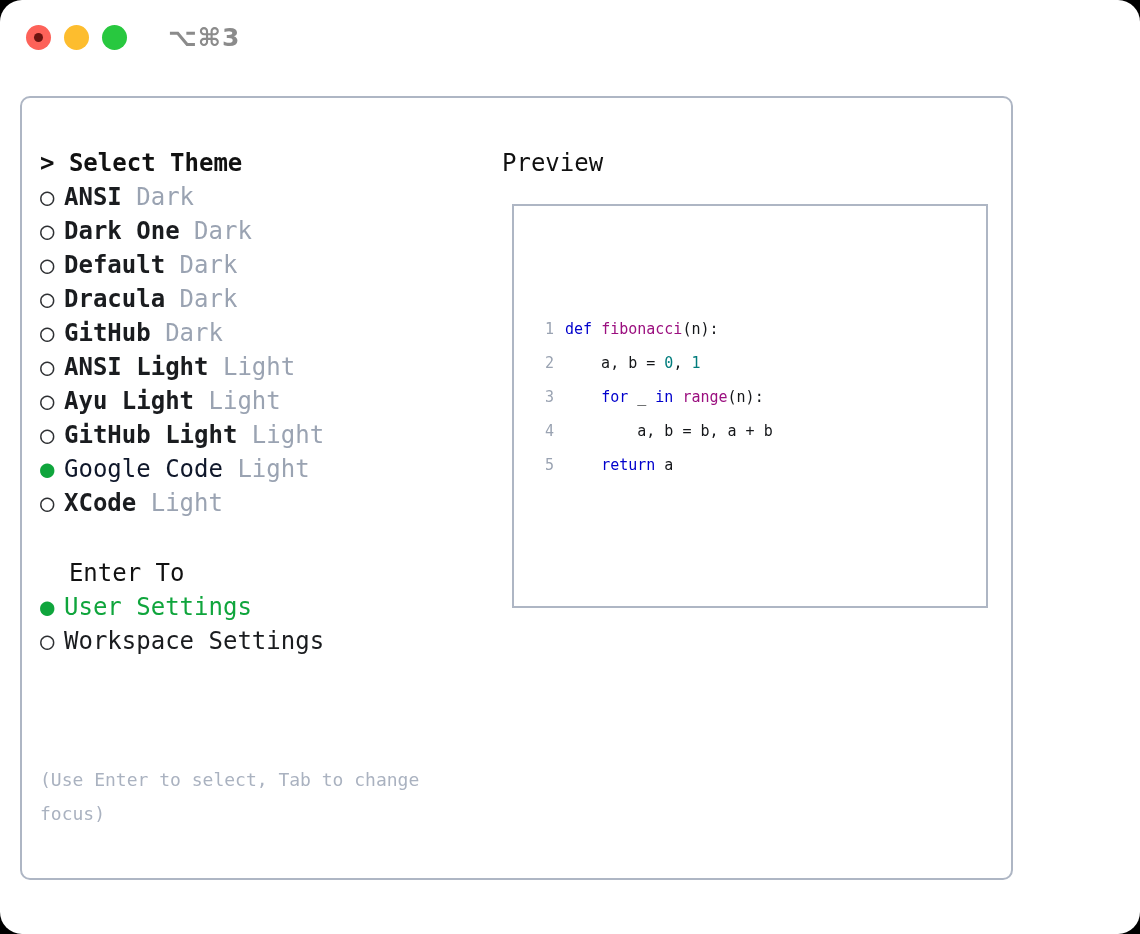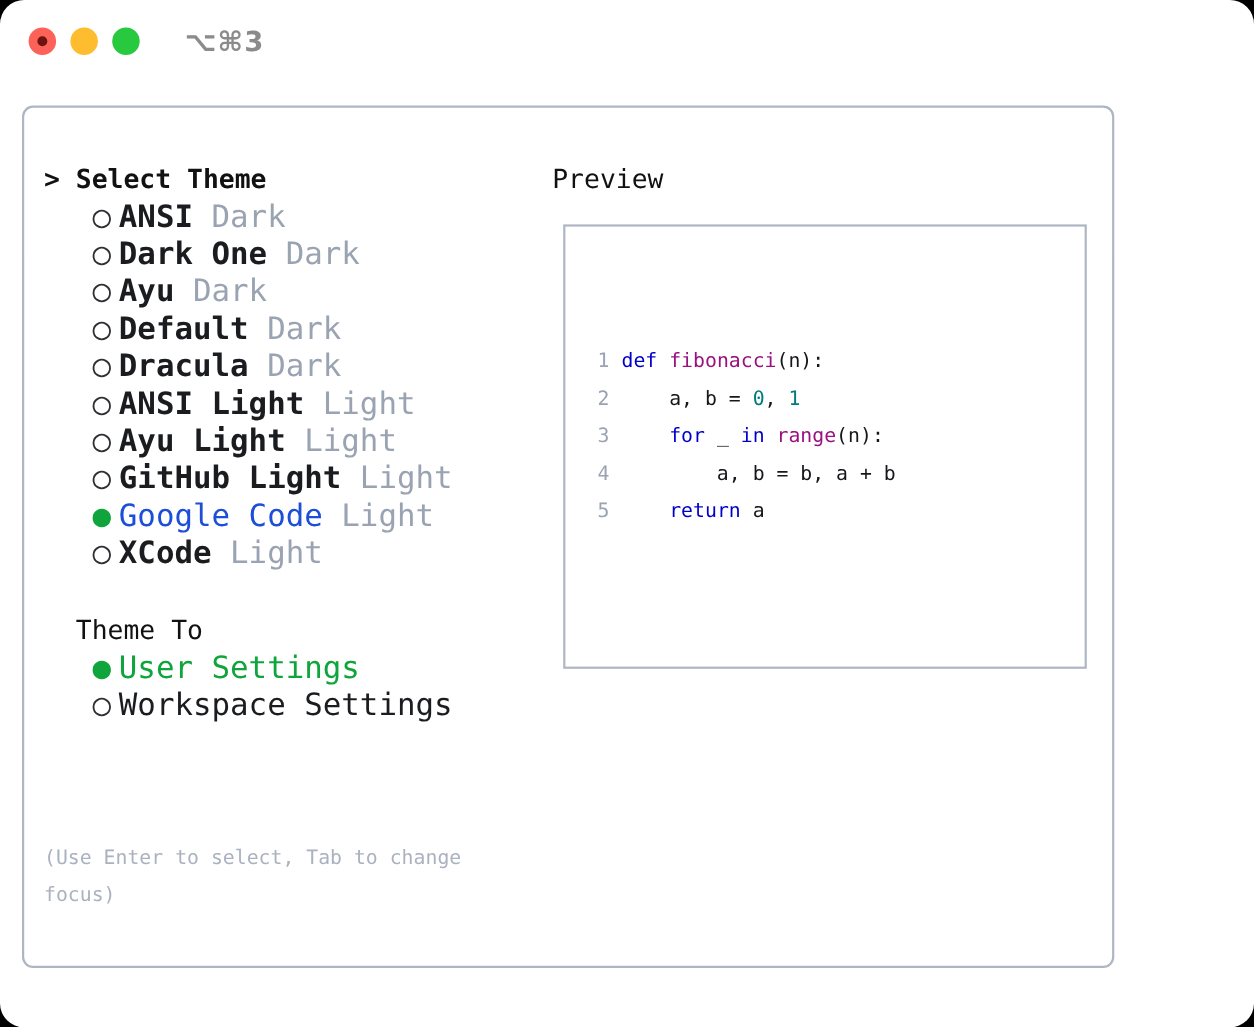--- a/index.html
+++ b/index.html
@@ -94,33 +94,32 @@
     height: 34px;
     line-height: 34px;
     white-space: pre;
   }
   .section-head.focused {
     font-weight: bold;
   }
   .opt-row {
     height: 34px;
     line-height: 34px;
-    font-size: 28px;
+    font-size: 24px;
     white-space: pre;
     color: #2e3033;
-    margin-left: 44px;
   }
   .marker {
     display: inline-block;
     width: 24px;
     color: #2e3033;
   }
   .marker.on { color: #0fa53c; }
   .opt-name { color: #1a1c1f; font-weight: bold; }
-  .opt-row.selected .opt-name { color: #1d4ed8; font-weight: normal; }
+  .opt-row.selected .opt-name { color: #0f172a; font-weight: normal; }
   .opt-row.selected .opt-tag  { color: #9aa3b2; }
   .opt-tag { color: #9aa3b2; font-weight: normal; }
 
   .apply-row .opt-name { font-weight: normal; }
   .apply-row.selected .opt-name { color: #0fa53c; }
 
   .spacer-lg { height: 36px; }
 
   .hint {
     position: absolute;
@@ -153,21 +152,21 @@
     width: 476px;
     height: 404px;
     border: 2px solid #aeb6c4;
     box-sizing: border-box;
     background: #ffffff;
   }
   .code {
     position: absolute;
     left: 14px;
     top: 38px;
-    font-size: 18px;
+    font-size: 15px;
     line-height: 34px;
     white-space: pre;
   }
   .code-line { height: 34px; }
   .ln {
     display: inline-block;
     width: 26px;
     text-align: right;
     color: #9aa3b2;
     margin-right: 11px;
@@ -196,31 +195,31 @@
     <div class="shortcut">⌥⌘3</div>
   </div>
 
   <div class="panel">
 
     <div class="left-col">
       <div class="section-head focused">&gt; Select Theme</div>
       <div id="theme-list">
           <div class="opt-row"><span class="marker">○</span><span class="opt-name">ANSI</span><span class="opt-tag"> Dark</span></div>
           <div class="opt-row"><span class="marker">○</span><span class="opt-name">Dark One</span><span class="opt-tag"> Dark</span></div>
-          <div class="opt-row"><span class="marker">○</span><span class="opt-name">Ayu</span><span class="opt-tag"> Dark</span></div>
           <div class="opt-row"><span class="marker">○</span><span class="opt-name">Default</span><span class="opt-tag"> Dark</span></div>
           <div class="opt-row"><span class="marker">○</span><span class="opt-name">Dracula</span><span class="opt-tag"> Dark</span></div>
+          <div class="opt-row"><span class="marker">○</span><span class="opt-name">GitHub</span><span class="opt-tag"> Dark</span></div>
           <div class="opt-row"><span class="marker">○</span><span class="opt-name">ANSI Light</span><span class="opt-tag"> Light</span></div>
           <div class="opt-row"><span class="marker">○</span><span class="opt-name">Ayu Light</span><span class="opt-tag"> Light</span></div>
           <div class="opt-row"><span class="marker">○</span><span class="opt-name">GitHub Light</span><span class="opt-tag"> Light</span></div>
           <div class="opt-row selected"><span class="marker on">●</span><span class="opt-name">Google Code</span><span class="opt-tag"> Light</span></div>
           <div class="opt-row"><span class="marker">○</span><span class="opt-name">XCode</span><span class="opt-tag"> Light</span></div>
         </div>
       <div class="spacer-lg"></div>
-      <div class="section-head">  Theme To</div>
+      <div class="section-head">  Enter To</div>
       <div id="apply-list">
           <div class="opt-row selected apply-row"><span class="marker on">●</span><span class="opt-name">User Settings</span></div>
           <div class="opt-row apply-row"><span class="marker">○</span><span class="opt-name">Workspace Settings</span></div>
         </div>
     </div>
 
     <div class="hint">(Use Enter to select, Tab to change focus)</div>
 
     <div class="right-col">
       <div class="preview-title">Preview</div>

